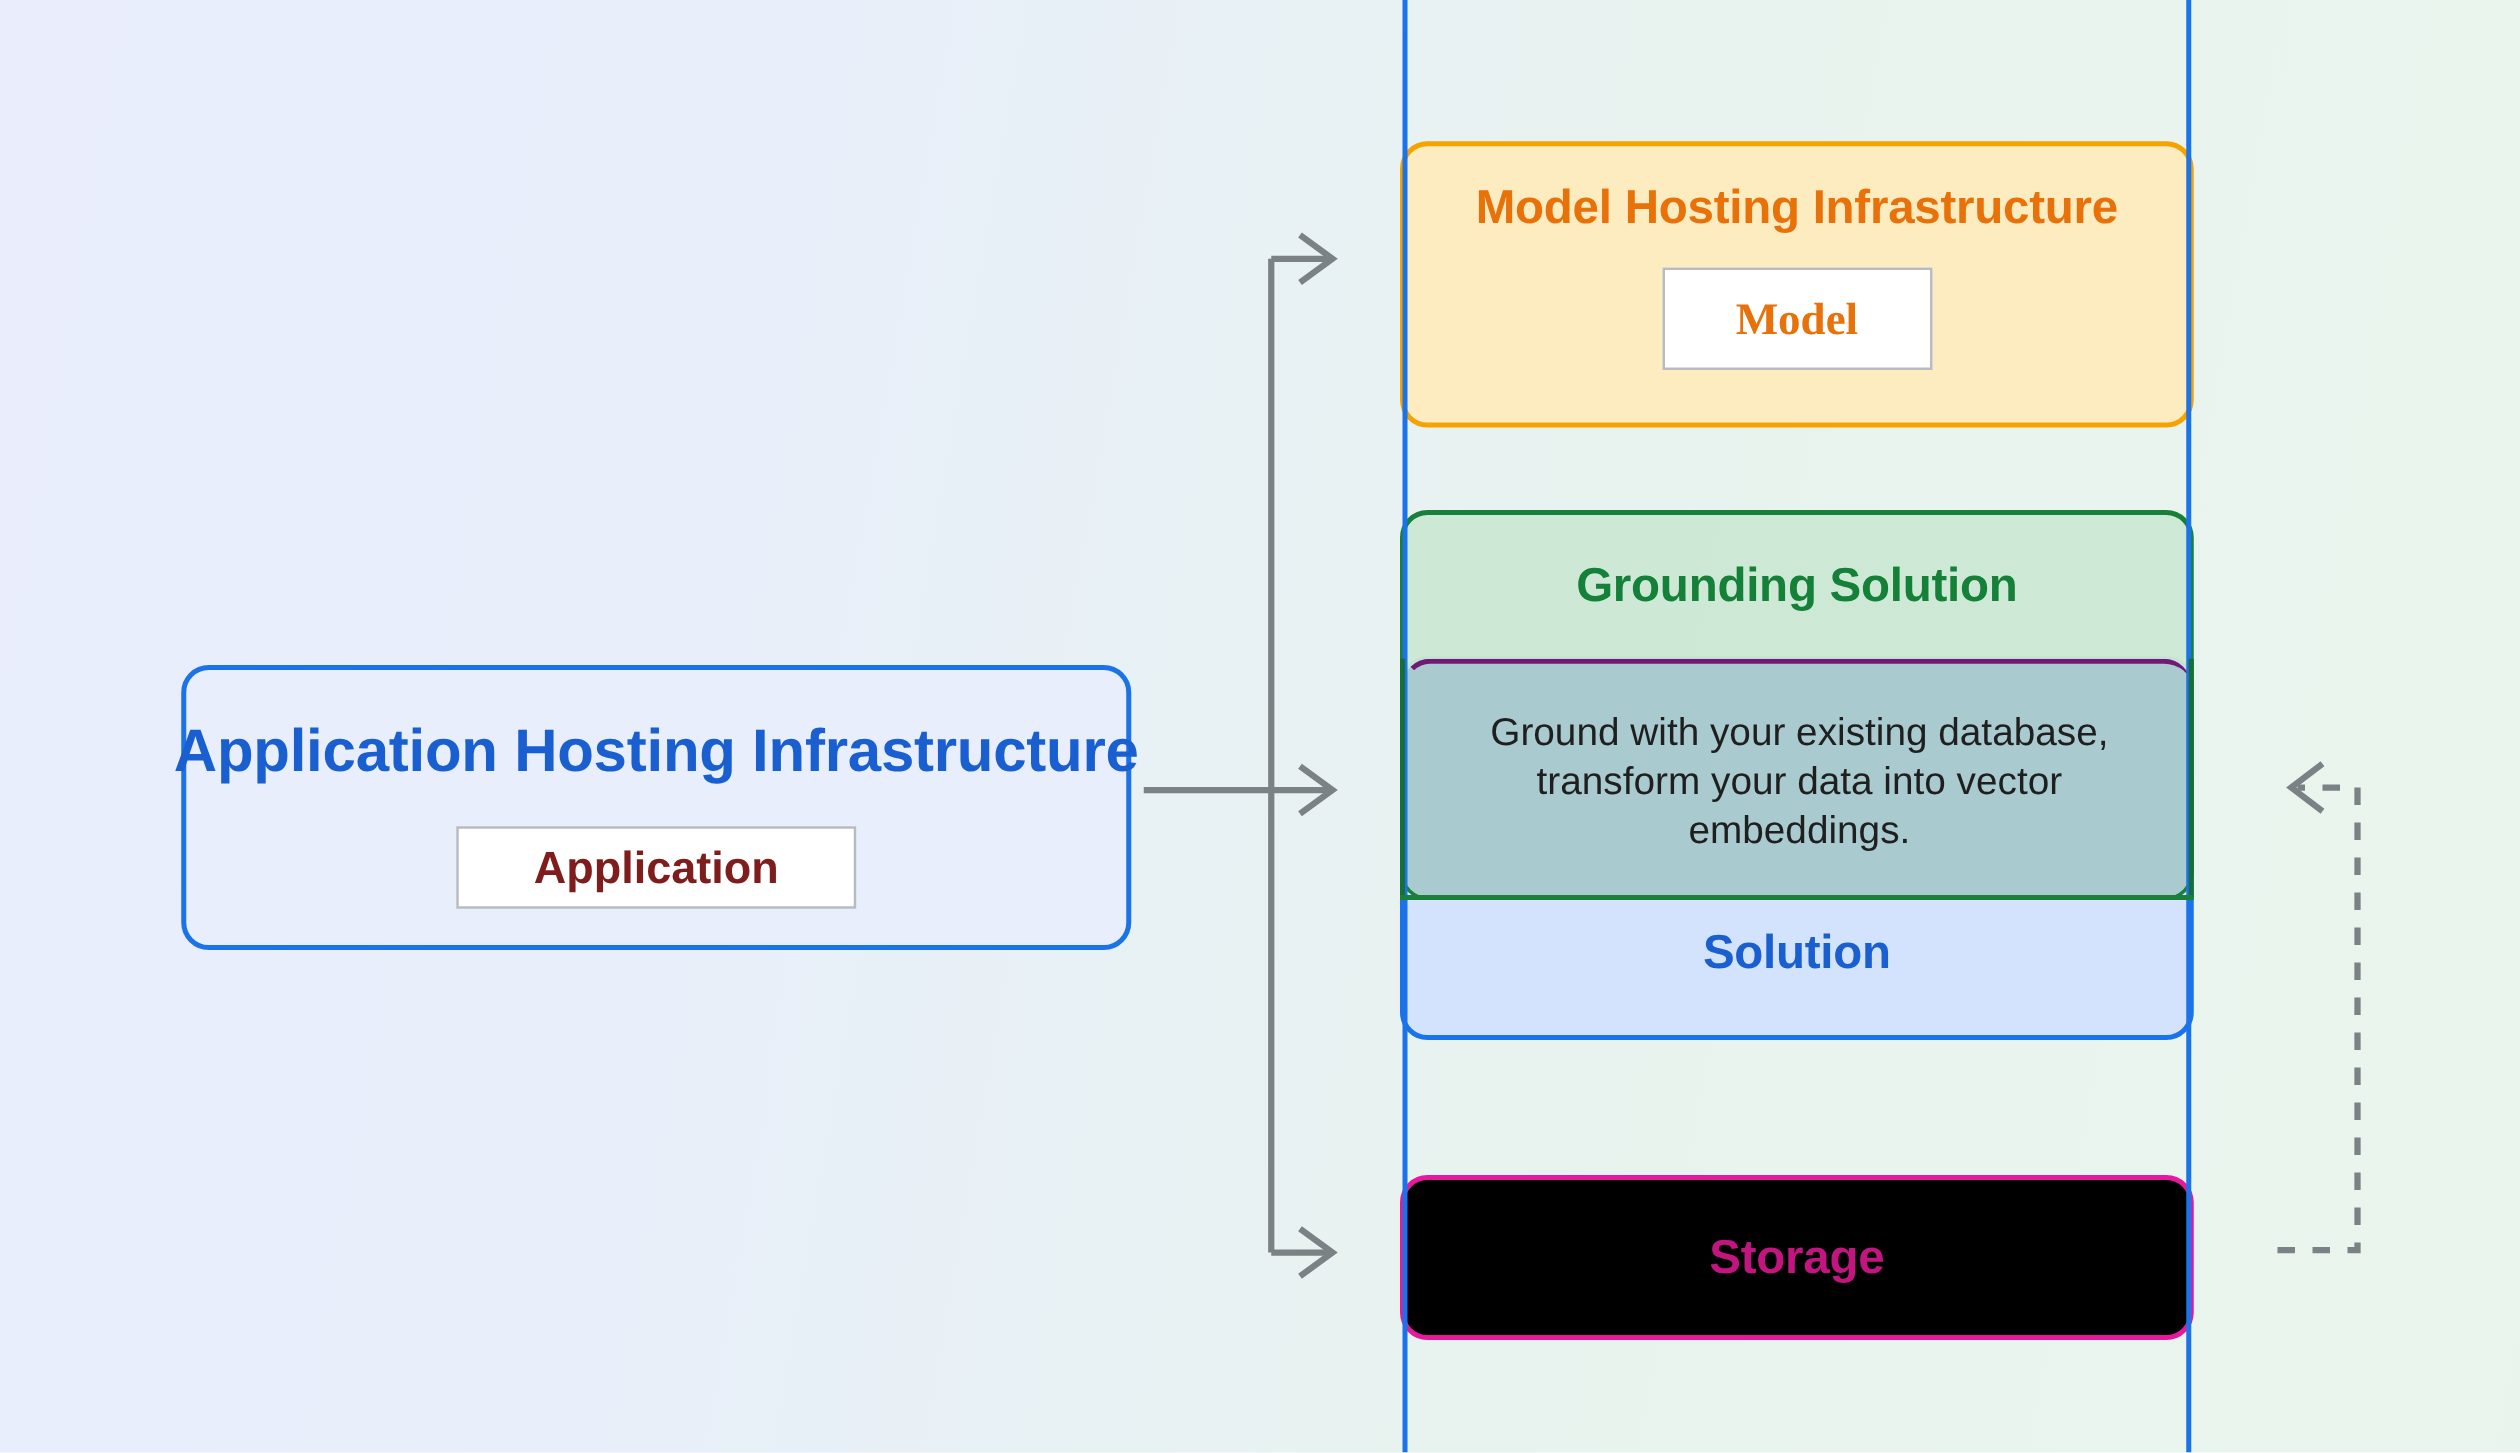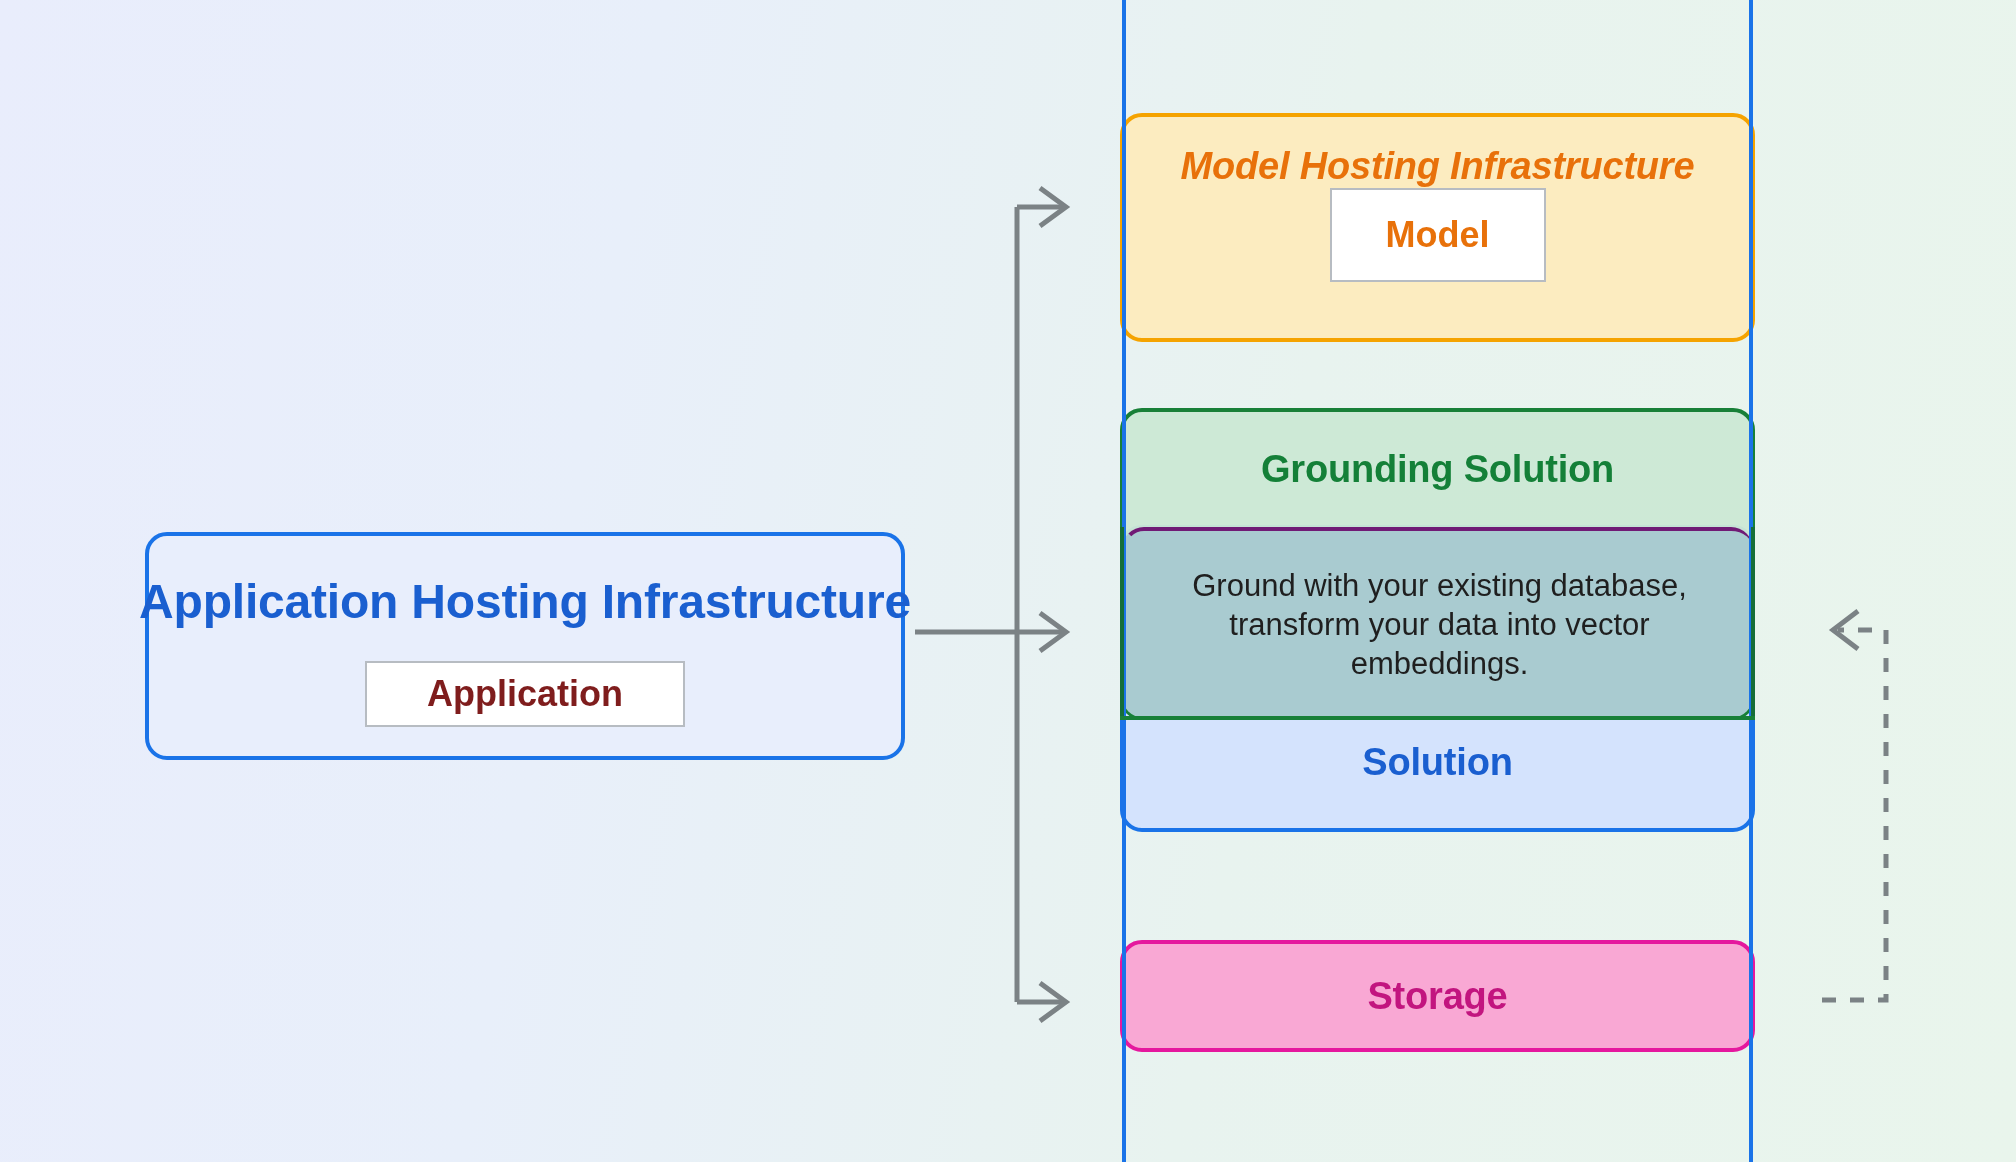--- a/index.html
+++ b/index.html
@@ -81,25 +81,26 @@
     height: 229px;
     background: #fcecc0;
     border-color: #f5a300;
     border-width: 4px;
     justify-content: flex-start;
     padding-top: 28px;
   }
   #model-host .node-title {
     font-size: 38px;
     color: #e8710a;
-    font-style: italic;
   }
   #model-inner {
+    margin-top: 26px;
     width: 216px;
-    height: 94px;
+    height: 82px;
+    font-family: Liberation Serif, serif;
   }
   #model-inner span {
     font-size: 36px;
     font-weight: bold;
     color: #e8710a;
   }
 
   
   #grounding {
     left: 1120px;
@@ -189,22 +190,22 @@
     z-index: 6;
   }
   .ov-edge-g.left  { left: 1120px; top: 527px; height: 191px; }
   .ov-edge-g.right { left: 1751px; top: 527px; height: 191px; }
 
   
   #storage {
     left: 1120px;
     top: 940px;
     width: 635px;
-    height: 112px;
-    background: #f9a8d4;
+    height: 132px;
+    background: #000000;
     border-color: #e5189e;
     border-width: 4px;
     justify-content: center;
   }
   #storage .node-title {
     font-size: 38px;
     color: #c2157f;
   }
 
   

